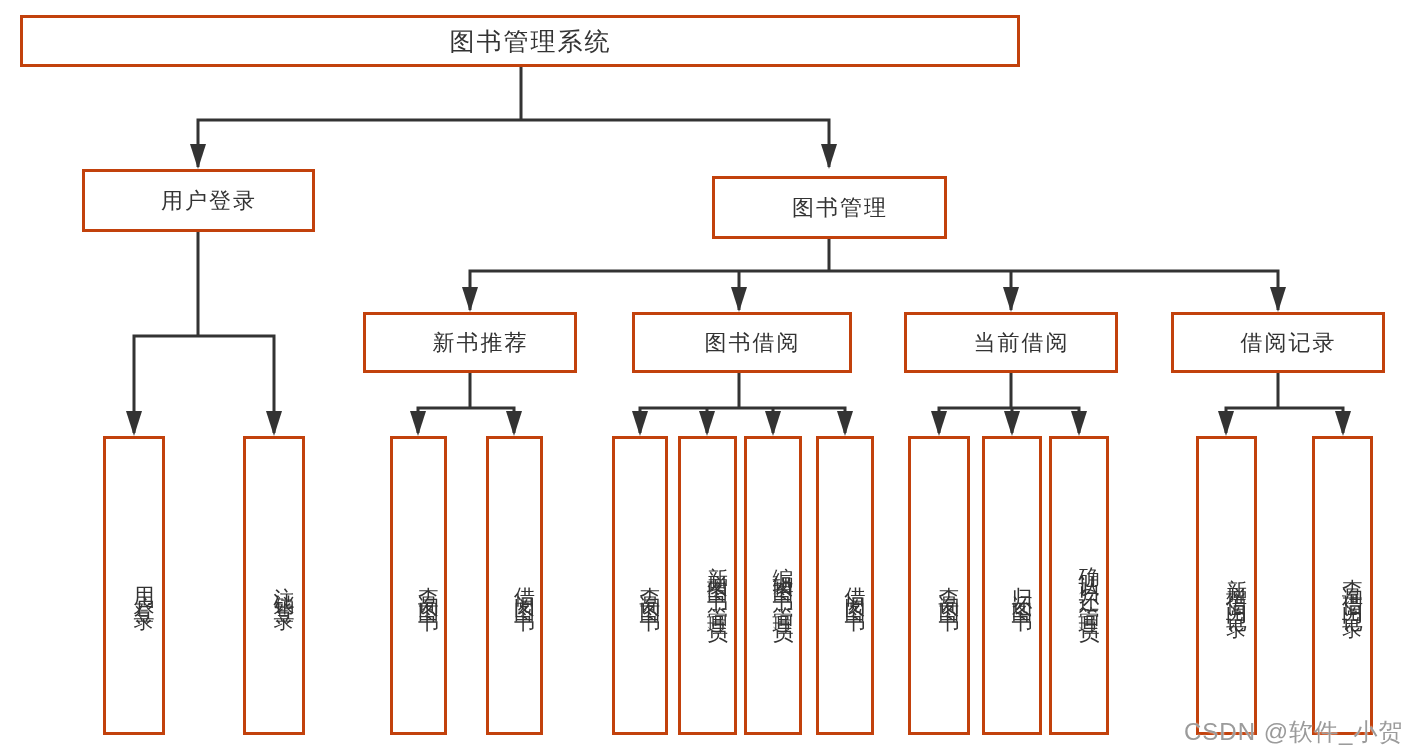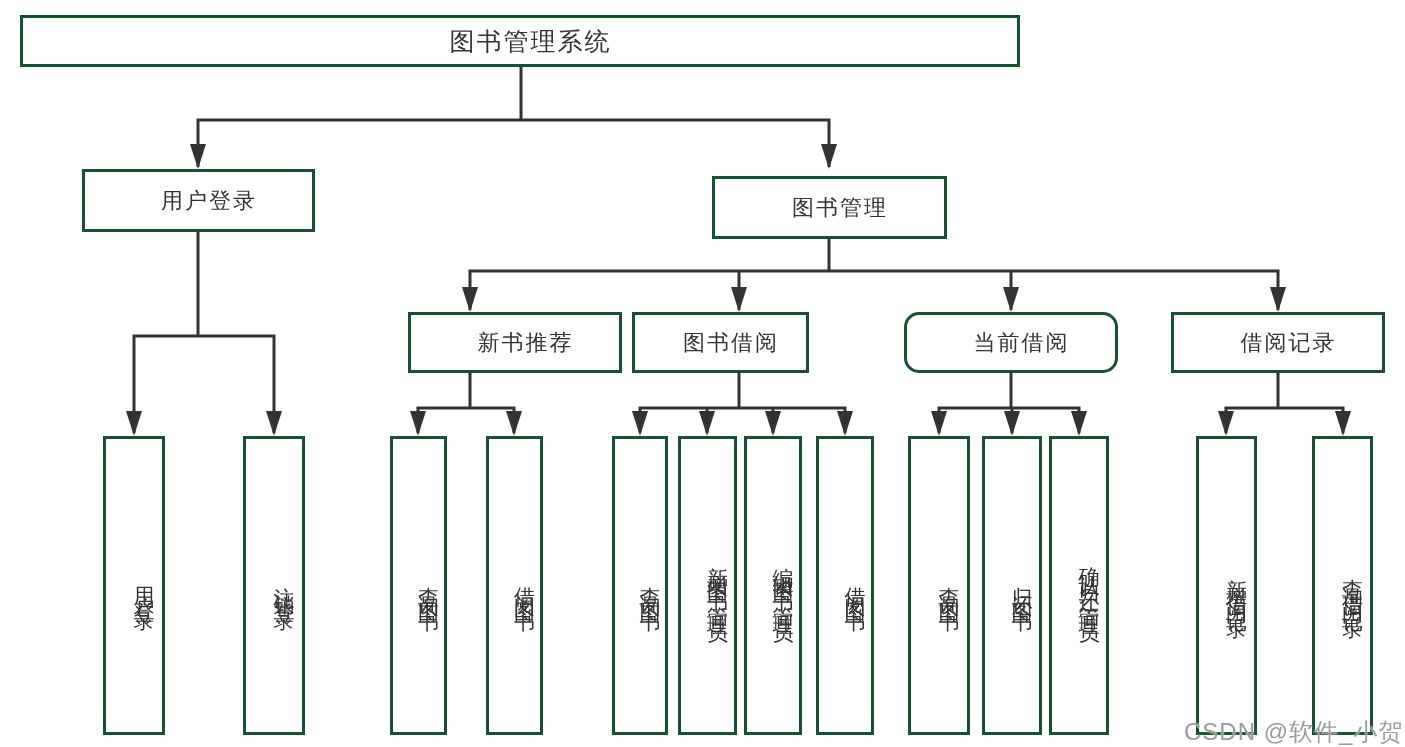--- a/index.html
+++ b/index.html
@@ -18,21 +18,21 @@
   .connectors {
     position: absolute;
     left: 0;
     top: 0;
     pointer-events: none;
   }
   .node {
     position: absolute;
     box-sizing: border-box;
     background: #ffffff;
-    border: 3px solid #14532d;
+    border: 3px solid #c2410c;
     color: #333333;
     display: flex;
     align-items: center;
     justify-content: center;
     text-align: center;
     letter-spacing: 2px;
     white-space: nowrap;
     padding-left: 21px;
   }
   .node.root  { font-size: 25px; }
@@ -99,23 +99,23 @@
       <polygon points="1218,411 1234,411 1226,436"></polygon>
       <polygon points="1335,411 1351,411 1343,436"></polygon>
     </g>
   </svg>
 
   <div class="node root" style="left:20px; top:15px; width:1000px; height:52px;">图书管理系统</div>
 
   <div class="node h-box" style="left:82px; top:169px; width:233px; height:63px;">用户登录</div>
   <div class="node h-box" style="left:712px; top:176px; width:235px; height:63px;">图书管理</div>
 
-  <div class="node h-box" style="left:363px; top:312px; width:214px; height:61px;margin-left:45px;">新书推荐</div>
-  <div class="node h-box" style="left:632px; top:312px; width:177px; height:61px;">图书借阅</div>
-  <div class="node h-box" style="left:904px; top:312px; width:214px; height:61px;border-radius:15px;">当前借阅</div>
+  <div class="node h-box" style="left:363px; top:312px; width:214px; height:61px;">新书推荐</div>
+  <div class="node h-box" style="left:632px; top:312px; width:220px; height:61px;">图书借阅</div>
+  <div class="node h-box" style="left:904px; top:312px; width:214px; height:61px;">当前借阅</div>
   <div class="node h-box" style="left:1171px; top:312px; width:214px; height:61px;">借阅记录</div>
 
   <div class="node leaf" style="left:103px; top:436px; width:62px; height:299px;">用户登录</div>
   <div class="node leaf" style="left:243px; top:436px; width:62px; height:299px;">注销登录</div>
 
   <div class="node leaf" style="left:390px; top:436px; width:57px; height:299px;">查询图书</div>
   <div class="node leaf" style="left:486px; top:436px; width:57px; height:299px;">借阅图书</div>
 
   <div class="node leaf" style="left:612px; top:436px; width:56px; height:299px;">查询图书</div>
   <div class="node leaf" style="left:678px; top:436px; width:59px; height:299px;">新增图书（管理员）</div>

